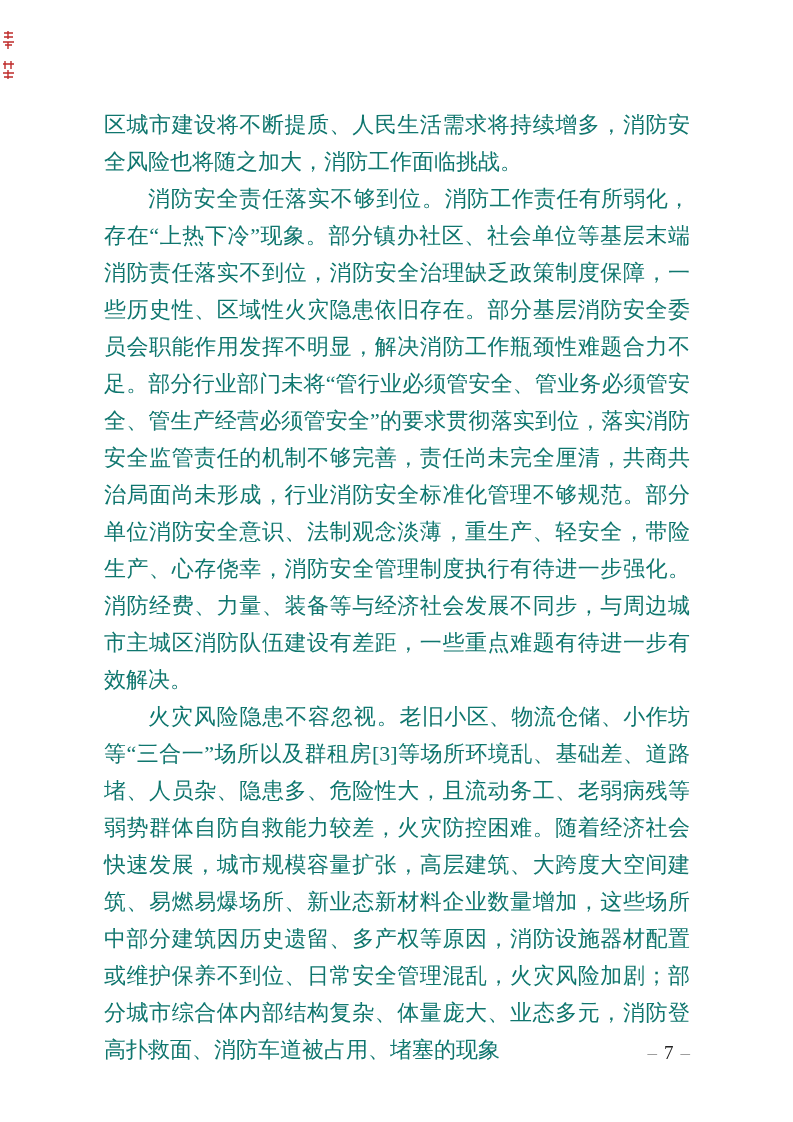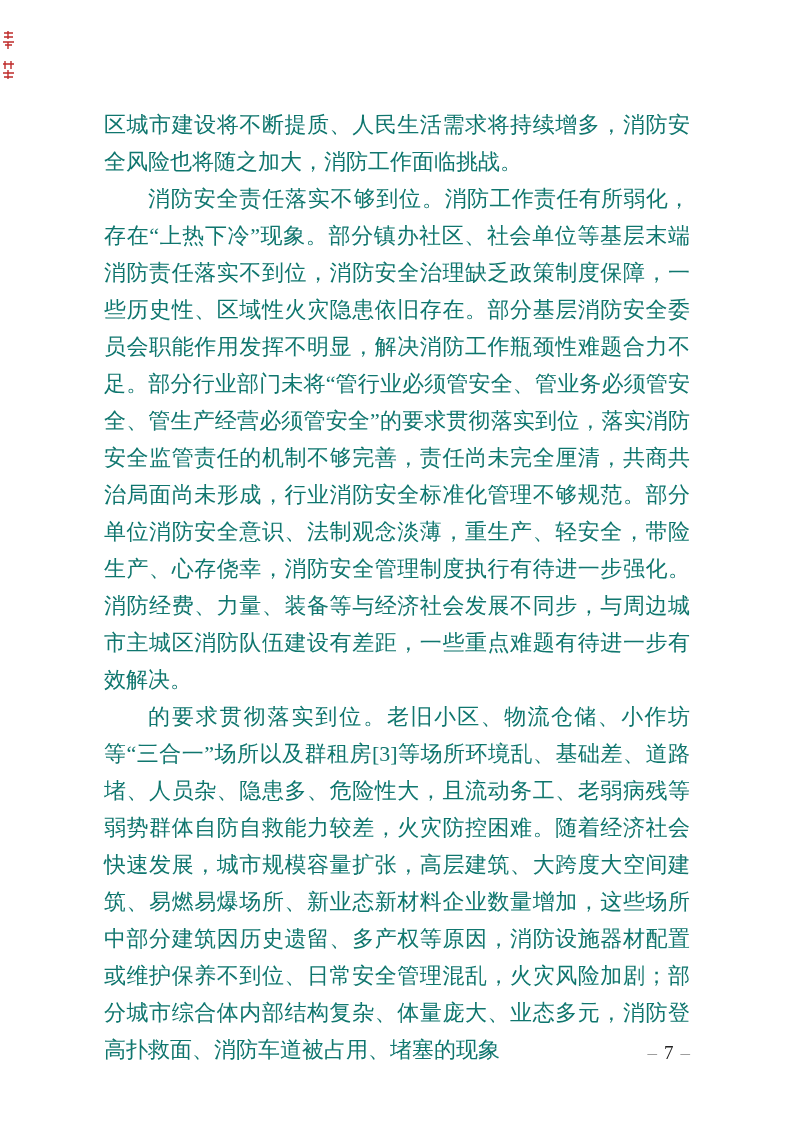--- a/index.html
+++ b/index.html
@@ -79,21 +79,21 @@
       <path d="M1 4 L12 4 M3 1 L3 9 M9 1 L9 9 M1 13 L12 13 M2 17 L11 17 M6 10 L6 19" stroke="#bf2b2a" stroke-width="1.4" fill="none"></path>
     </svg>
   </div>
 
   <div class="content">
 
     <p class="para"><span>区城市建设将不断提质、人民生活需求将持续增多，消防安全风险也将随之加大，消防工作面临挑战。</span></p>
 
     <p class="para indent"><strong class="lead">消防安全责任落实不够到位。</strong><span>消防工作责任有所弱化，存在“上热下冷”现象。部分镇办社区、社会单位等基层末端消防责任落实不到位，消防安全治理缺乏政策制度保障，一些历史性、区域性火灾隐患依旧存在。部分基层消防安全委员会职能作用发挥不明显，解决消防工作瓶颈性难题合力不足。部分行业部门未将“管行业必须管安全、管业务必须管安全、管生产经营必须管安全”的要求贯彻落实到位，落实消防安全监管责任的机制不够完善，责任尚未完全厘清，共商共治局面尚未形成，行业消防安全标准化管理不够规范。部分单位消防安全意识、法制观念淡薄，重生产、轻安全，带险生产、心存侥幸，消防安全管理制度执行有待进一步强化。消防经费、力量、装备等与经济社会发展不同步，与周边城市主城区消防队伍建设有差距，一些重点难题有待进一步有效解决。</span></p>
 
-    <p class="para indent"><strong class="lead">的要求贯彻落实到位。</strong><span>老旧小区、物流仓储、小作坊等“三合一”场所以及群租房[3]等场所环境乱、基础差、道路堵、人员杂、隐患多、危险性大，且流动务工、老弱病残等弱势群体自防自救能力较差，火灾防控困难。随着经济社会快速发展，城市规模容量扩张，高层建筑、大跨度大空间建筑、易燃易爆场所、新业态新材料企业数量增加，这些场所中部分建筑因历史遗留、多产权等原因，消防设施器材配置或维护保养不到位、日常安全管理混乱，火灾风险加剧；部分城市综合体内部结构复杂、体量庞大、业态多元，消防登高扑救面、消防车道被占用、堵塞的现象</span></p>
+    <p class="para indent"><strong class="lead">火灾风险隐患不容忽视。</strong><span>老旧小区、物流仓储、小作坊等“三合一”场所以及群租房[3]等场所环境乱、基础差、道路堵、人员杂、隐患多、危险性大，且流动务工、老弱病残等弱势群体自防自救能力较差，火灾防控困难。随着经济社会快速发展，城市规模容量扩张，高层建筑、大跨度大空间建筑、易燃易爆场所、新业态新材料企业数量增加，这些场所中部分建筑因历史遗留、多产权等原因，消防设施器材配置或维护保养不到位、日常安全管理混乱，火灾风险加剧；部分城市综合体内部结构复杂、体量庞大、业态多元，消防登高扑救面、消防车道被占用、堵塞的现象</span></p>
 
   </div>
 
   <div class="footer">
     <span class="dash">–</span><span class="num">7</span><span class="dash">–</span>
   </div>
 
 </div>
 
 </body></html>

